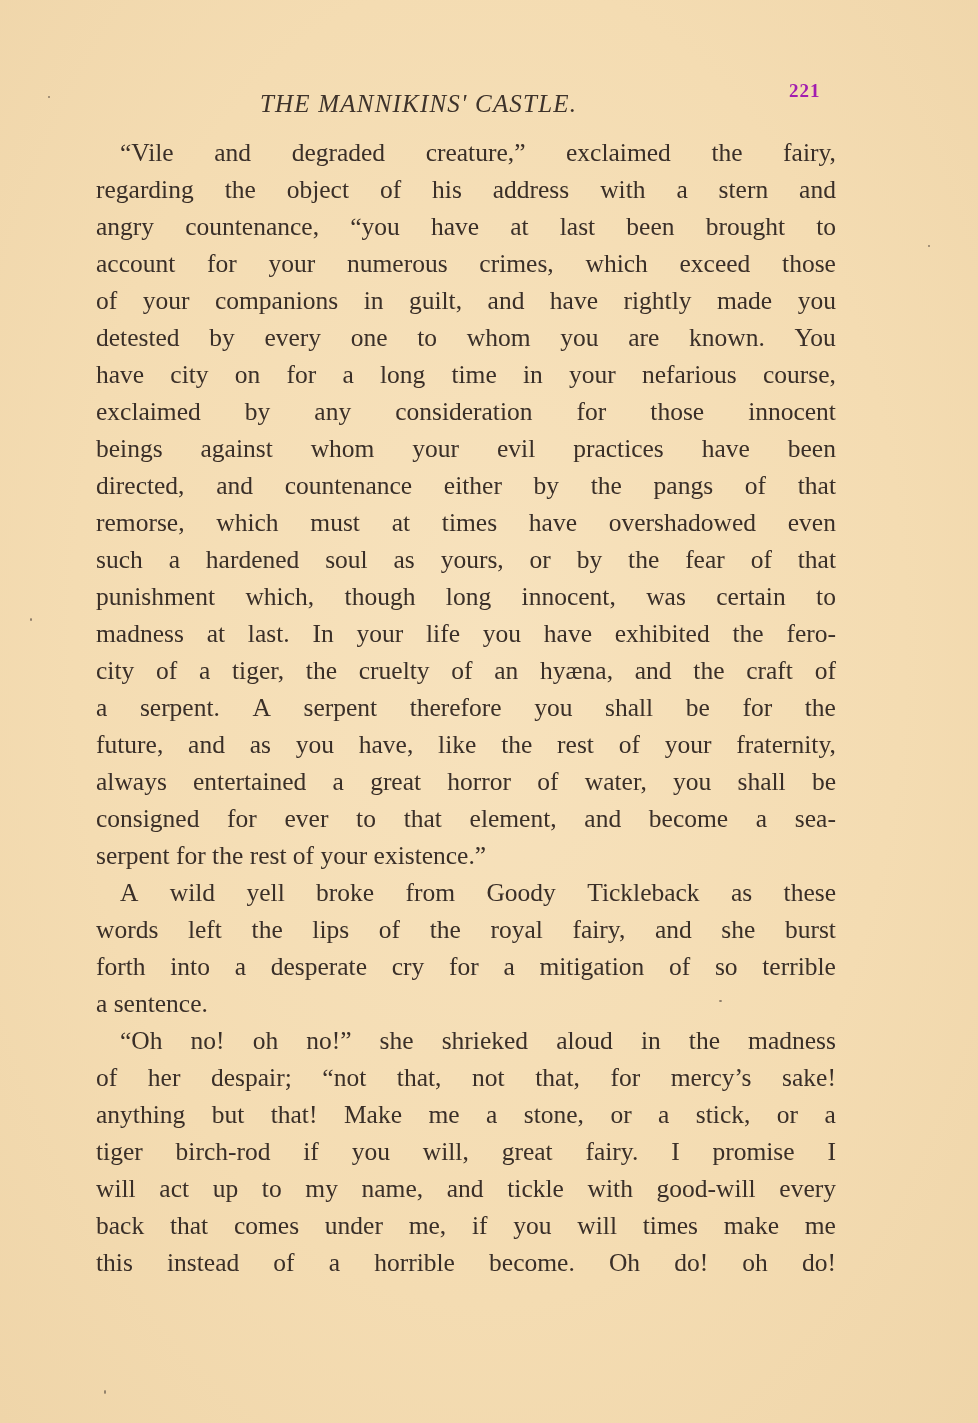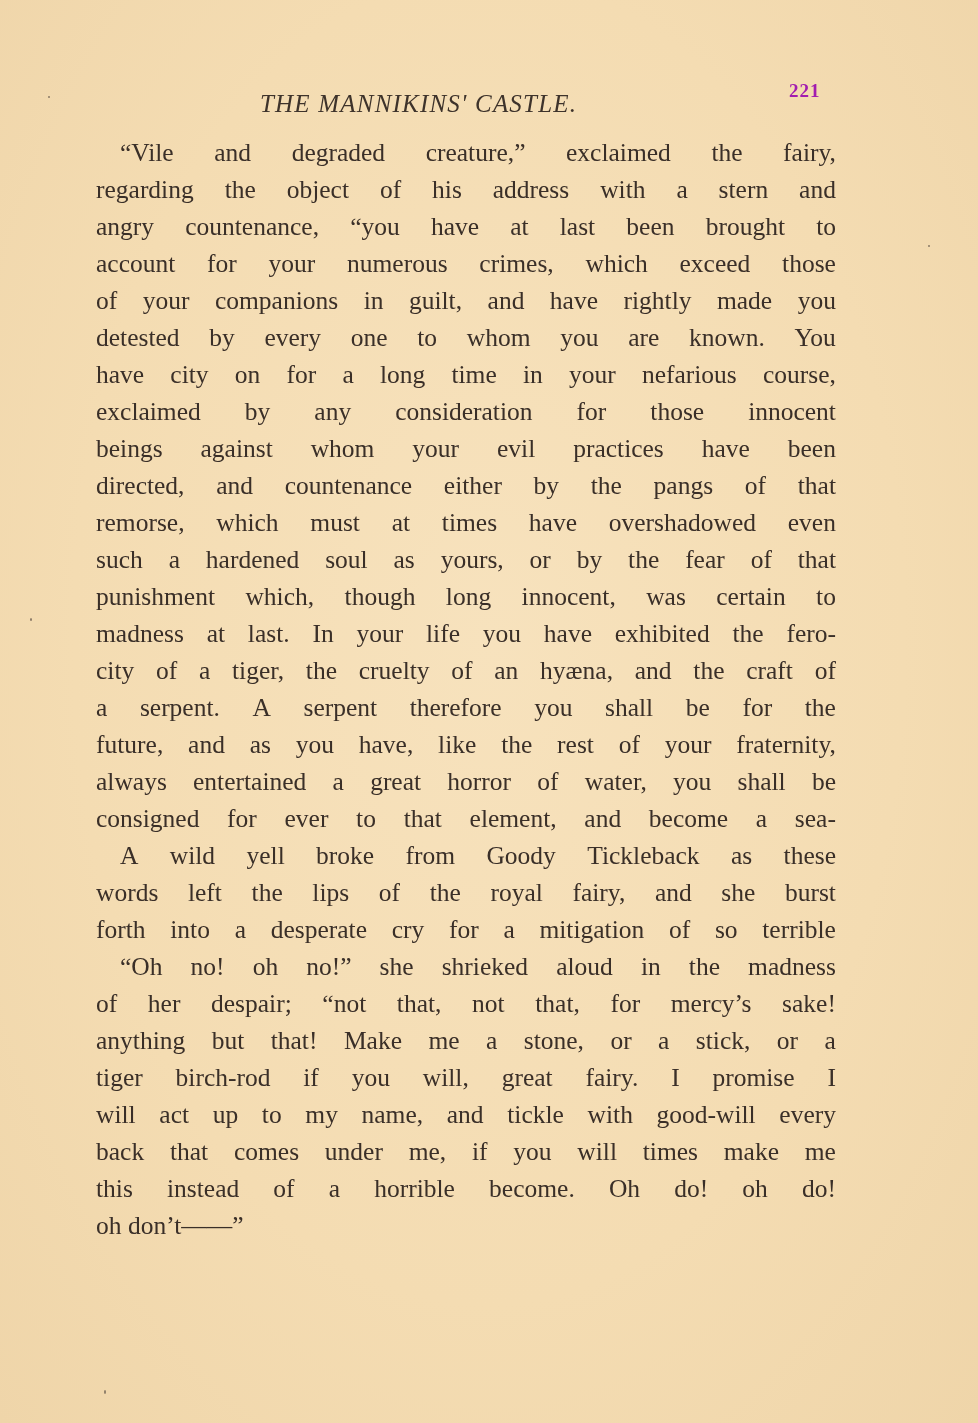--- a/index.html
+++ b/index.html
@@ -259,20 +259,21 @@
         <span class="w">for</span>
         <span class="w">ever</span>
         <span class="w">to</span>
         <span class="w">that</span>
         <span class="w">element,</span>
         <span class="w">and</span>
         <span class="w">become</span>
         <span class="w">a</span>
         <span class="w">sea-</span>
       </div>
+    <div class="line last">serpent for the rest of your existence.”</div>
   </div>
   <div>
     <div class="line indent">
         <span class="w">A</span>
         <span class="w">wild</span>
         <span class="w">yell</span>
         <span class="w">broke</span>
         <span class="w">from</span>
         <span class="w">Goody</span>
         <span class="w">Tickleback</span>
@@ -298,20 +299,21 @@
         <span class="w">a</span>
         <span class="w">desperate</span>
         <span class="w">cry</span>
         <span class="w">for</span>
         <span class="w">a</span>
         <span class="w">mitigation</span>
         <span class="w">of</span>
         <span class="w">so</span>
         <span class="w">terrible</span>
       </div>
+    <div class="line last">a sentence.</div>
   </div>
   <div>
     <div class="line indent">
         <span class="w">“Oh</span>
         <span class="w">no!</span>
         <span class="w">oh</span>
         <span class="w">no!”</span>
         <span class="w">she</span>
         <span class="w">shrieked</span>
         <span class="w">aloud</span>
@@ -388,21 +390,20 @@
         <span class="w">instead</span>
         <span class="w">of</span>
         <span class="w">a</span>
         <span class="w">horrible</span>
         <span class="w">become.</span>
         <span class="w">Oh</span>
         <span class="w">do!</span>
         <span class="w">oh</span>
         <span class="w">do!</span>
       </div>
-    <div class="line last">oh don’t——”</div>
   </div>
 </div>
 
 <div class="speck" style="left:48px;top:96px;width:2px;height:2px;"></div>
 <div class="speck" style="left:30px;top:618px;width:2px;height:3px;"></div>
 <div class="speck" style="left:928px;top:245px;width:2px;height:2px;"></div>
 <div class="speck" style="left:104px;top:1390px;width:2px;height:4px;"></div>
 <div class="speck" style="left:719px;top:1000px;width:3px;height:2px;"></div>
 
 </body></html>

